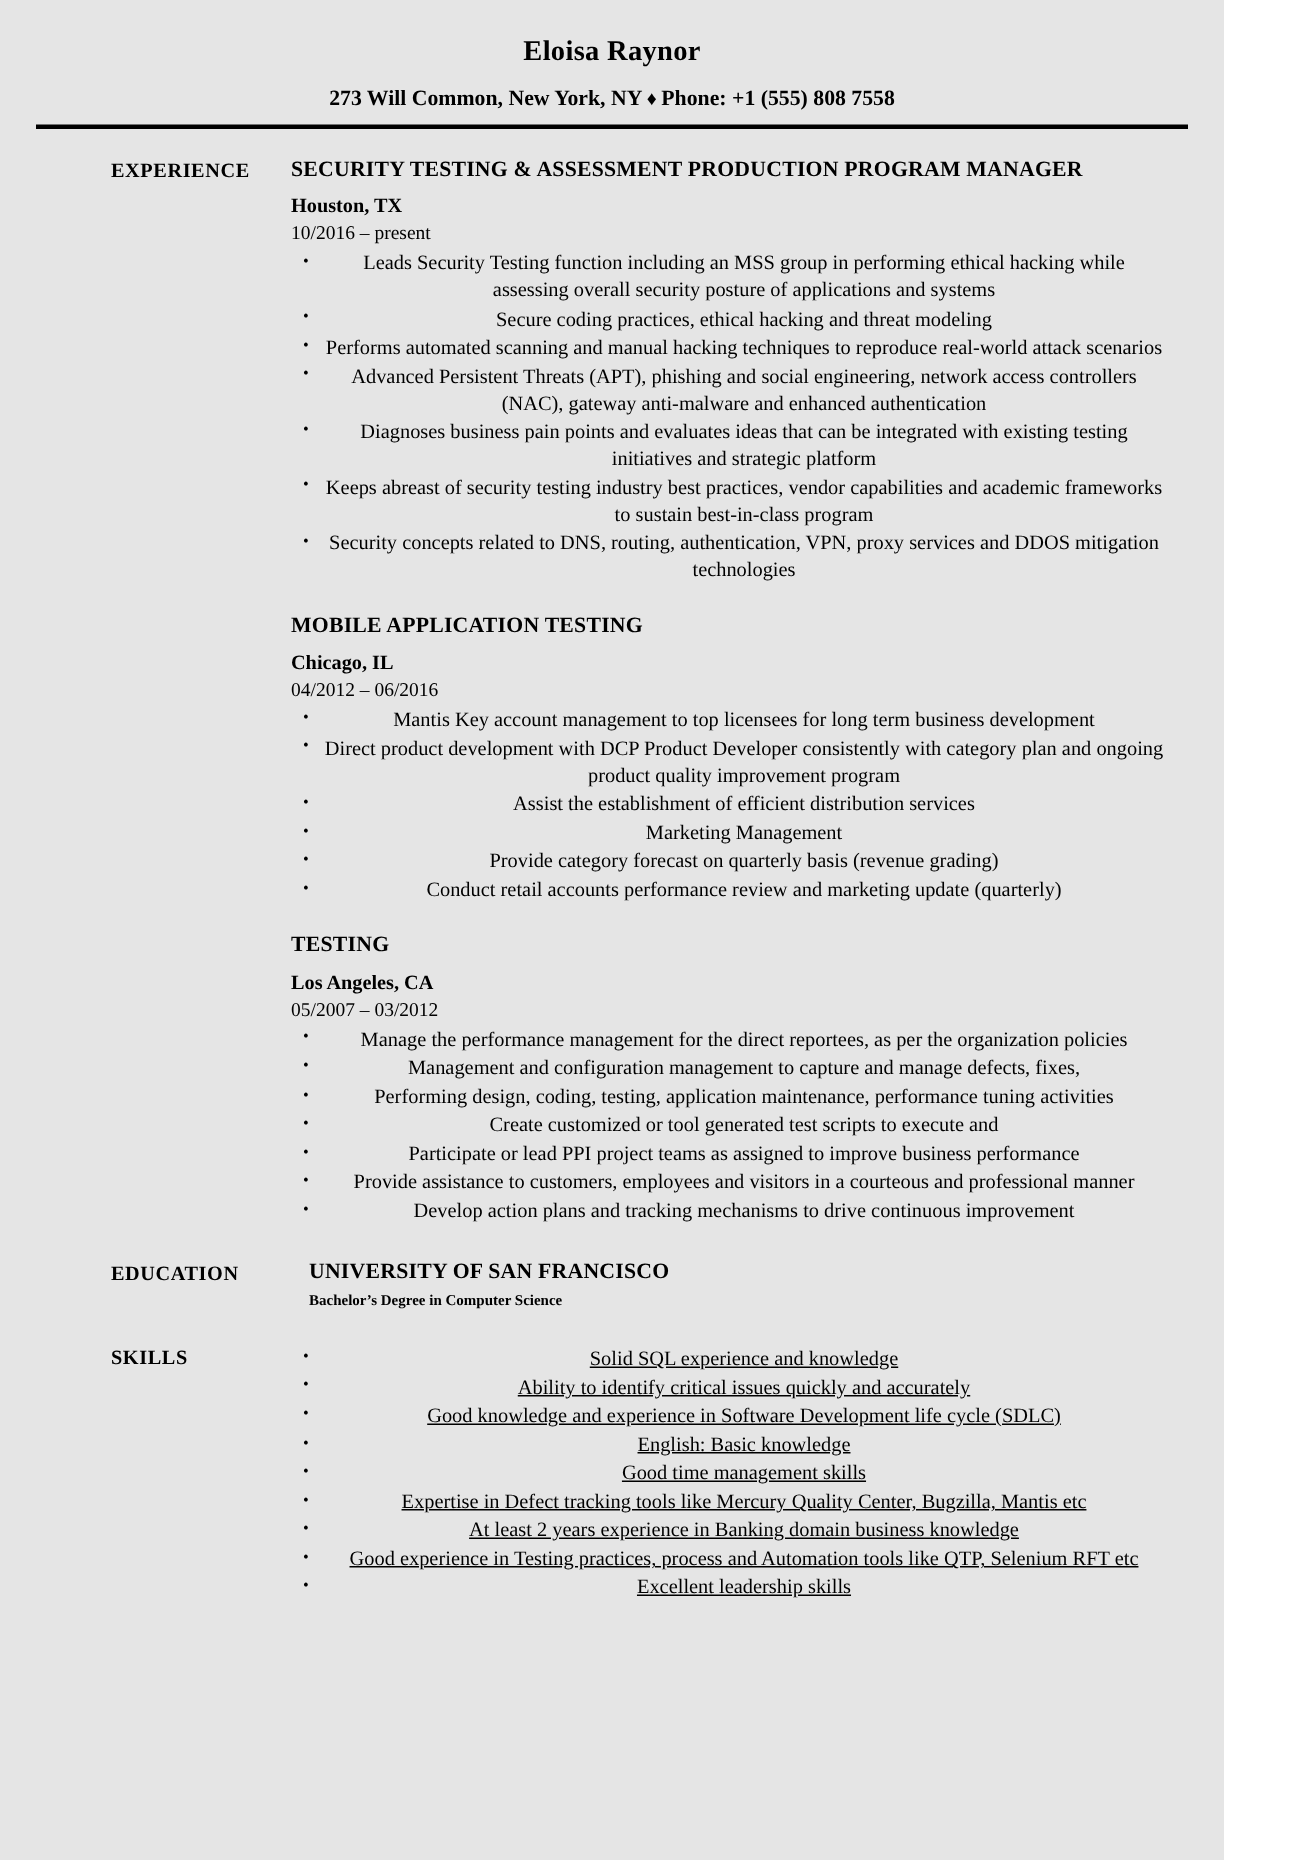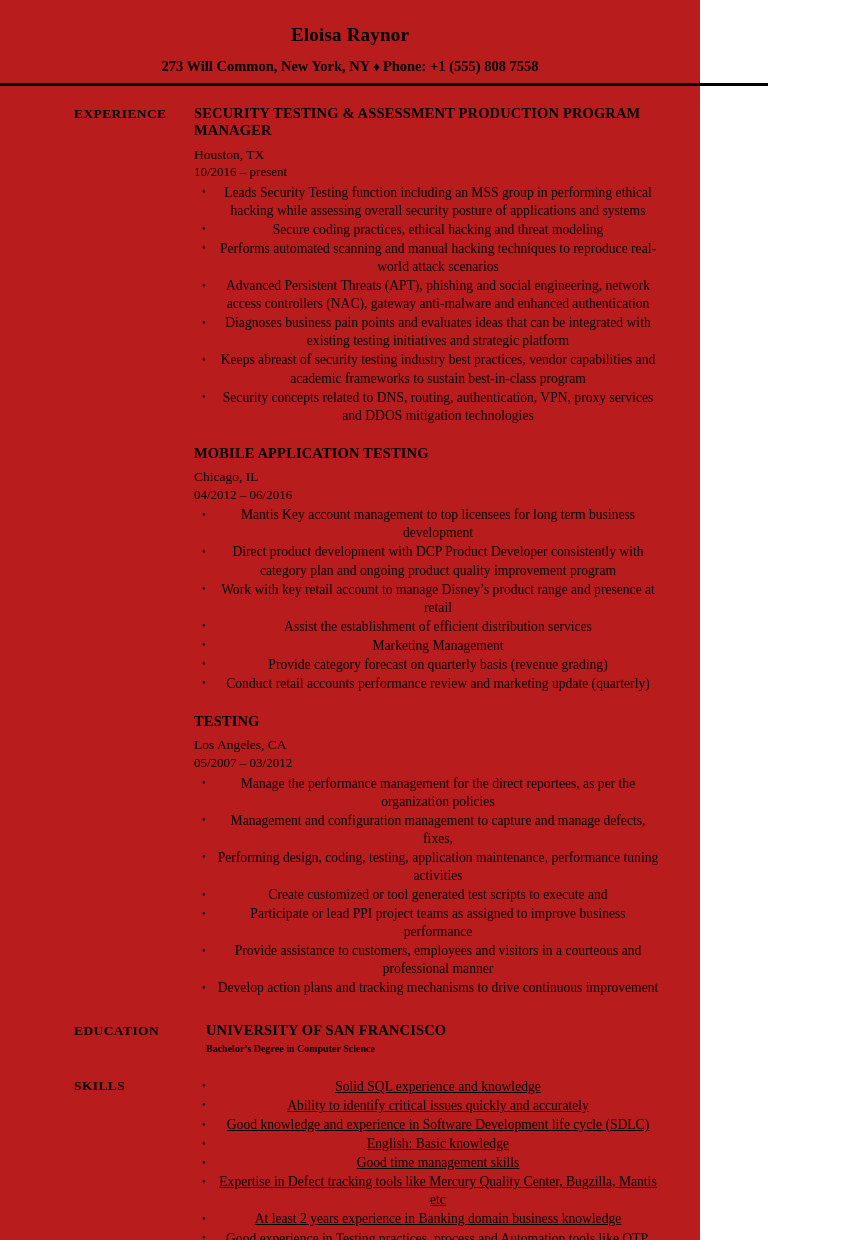--- a/index.html
+++ b/index.html
@@ -9,23 +9,23 @@
   }
   body {
     width: 860px;
     height: 1240px;
     font-family: "Liberation Serif", "DejaVu Serif", serif;
     color: #000000;
     overflow: hidden;
   }
   .page {
     position: relative;
-    width: 700px;
+    width: 816px;
     height: 1240px;
-    background: #b91c1c;
+    background: #e5e5e5;
     box-sizing: border-box;
   }
 
   
   .header {
     padding-top: 25px;
     text-align: center;
   }
   .cand-name {
     font-size: 19px;
@@ -80,21 +80,21 @@
   .job { }
   .job + .job { margin-top: 20px; }
   .job-title {
     font-size: 14.5px;
     font-weight: bold;
     letter-spacing: 0.15px;
     line-height: 1.2;
   }
   .job-location {
     font-size: 13.5px;
-    font-weight: normal;
+    font-weight: bold;
     line-height: 1.25;
     margin-top: 7px;
   }
   .job-dates {
     font-size: 13px;
     line-height: 1.25;
     margin-top: 1px;
   }
 
   
@@ -166,21 +166,20 @@
             <li>Security concepts related to DNS, routing, authentication, VPN, proxy services and DDOS mitigation technologies</li>
           </ul>
         </div>
         <div class="job">
           <div class="job-title">MOBILE APPLICATION TESTING</div>
           <div class="job-location">Chicago, IL</div>
           <div class="job-dates">04/2012 – 06/2016</div>
           <ul class="bullets">
             <li>Mantis Key account management to top licensees for long term business development</li>
             <li>Direct product development with DCP Product Developer consistently with category plan and ongoing product quality improvement program</li>
-            <li>Work with key retail account to manage Disney’s product range and presence at retail</li>
             <li>Assist the establishment of efficient distribution services</li>
             <li>Marketing Management</li>
             <li>Provide category forecast on quarterly basis (revenue grading)</li>
             <li>Conduct retail accounts performance review and marketing update (quarterly)</li>
           </ul>
         </div>
         <div class="job">
           <div class="job-title">TESTING</div>
           <div class="job-location">Los Angeles, CA</div>
           <div class="job-dates">05/2007 – 03/2012</div>

